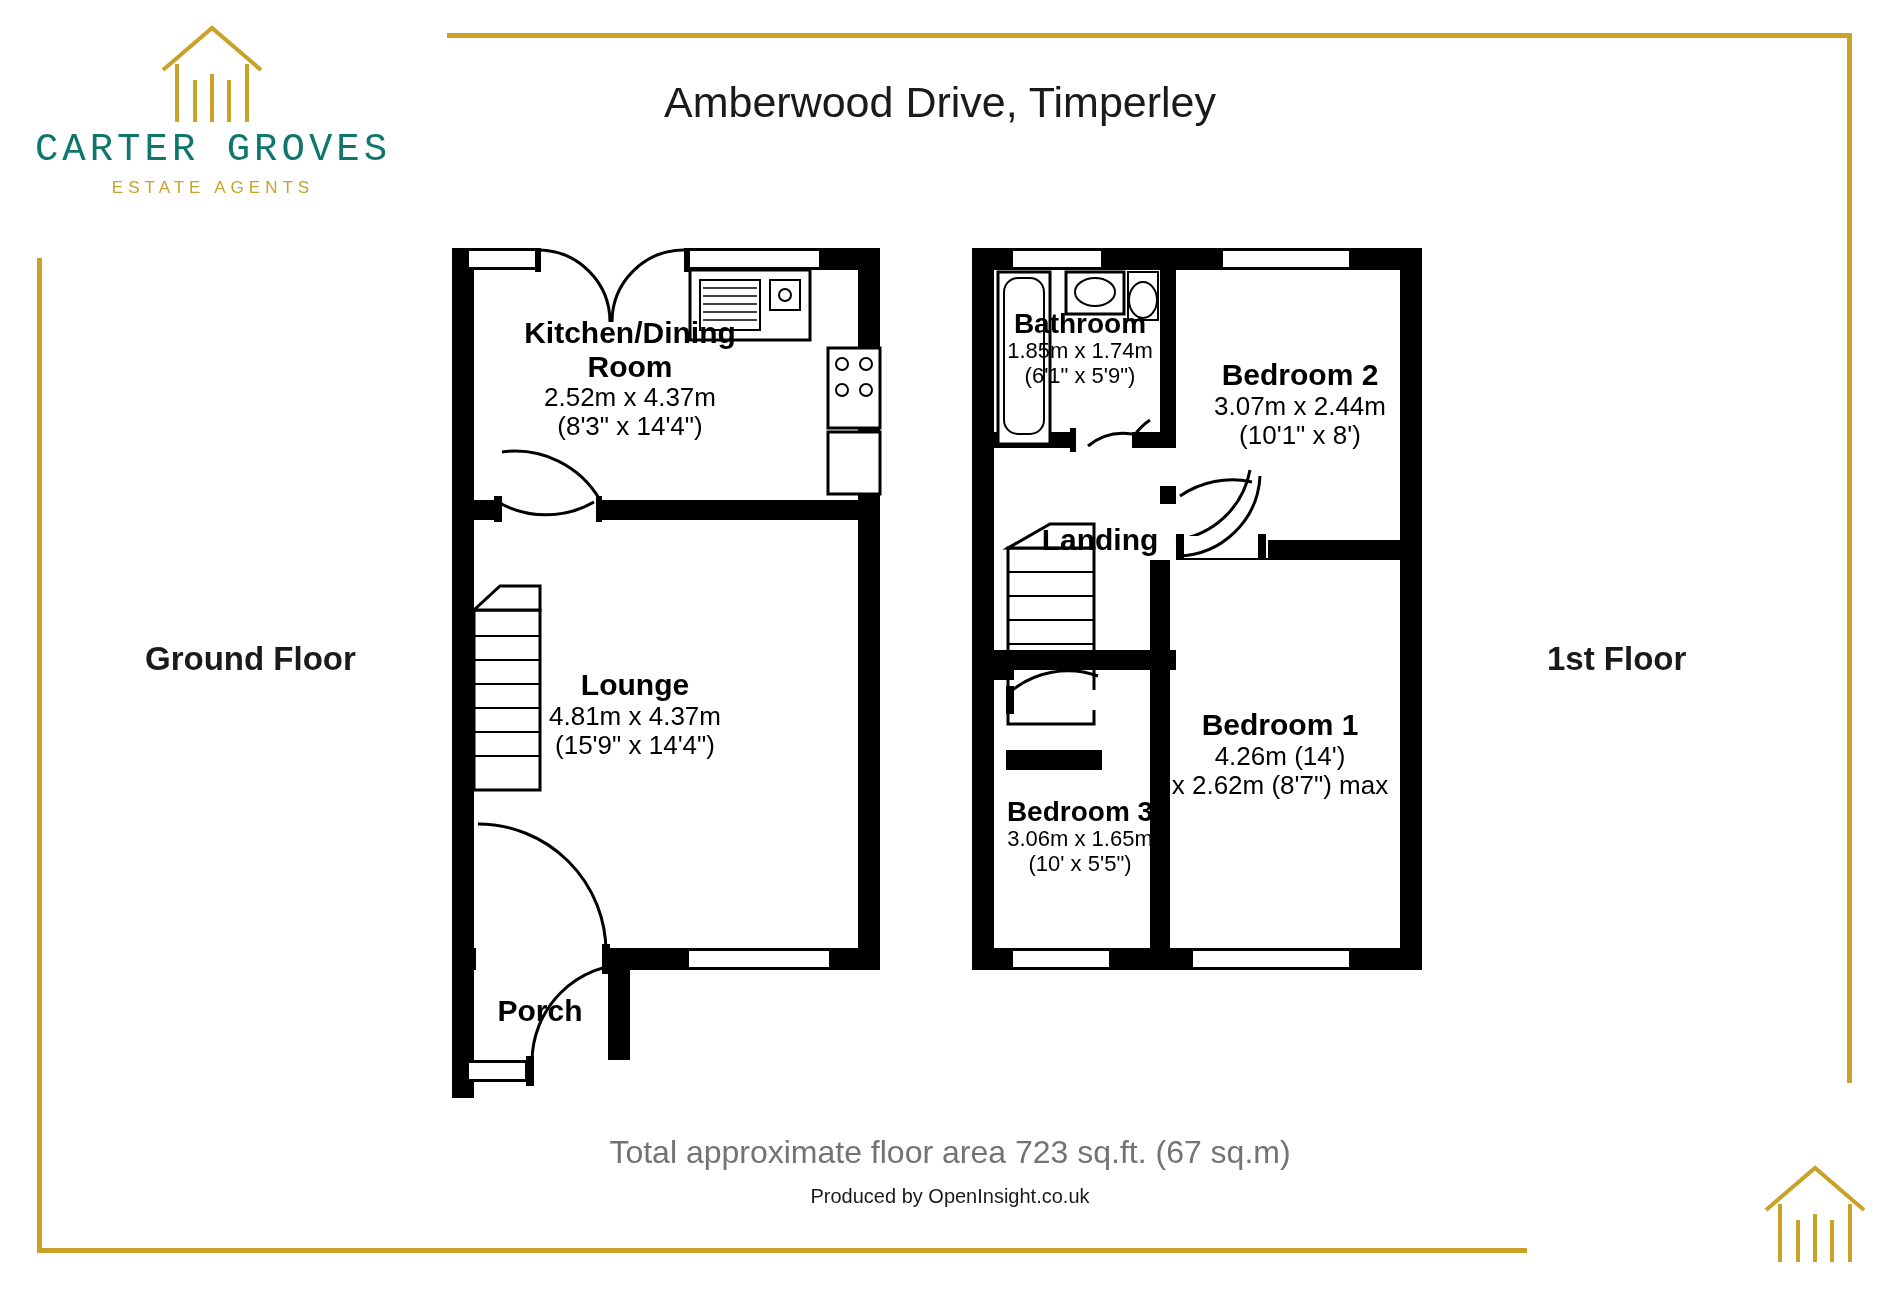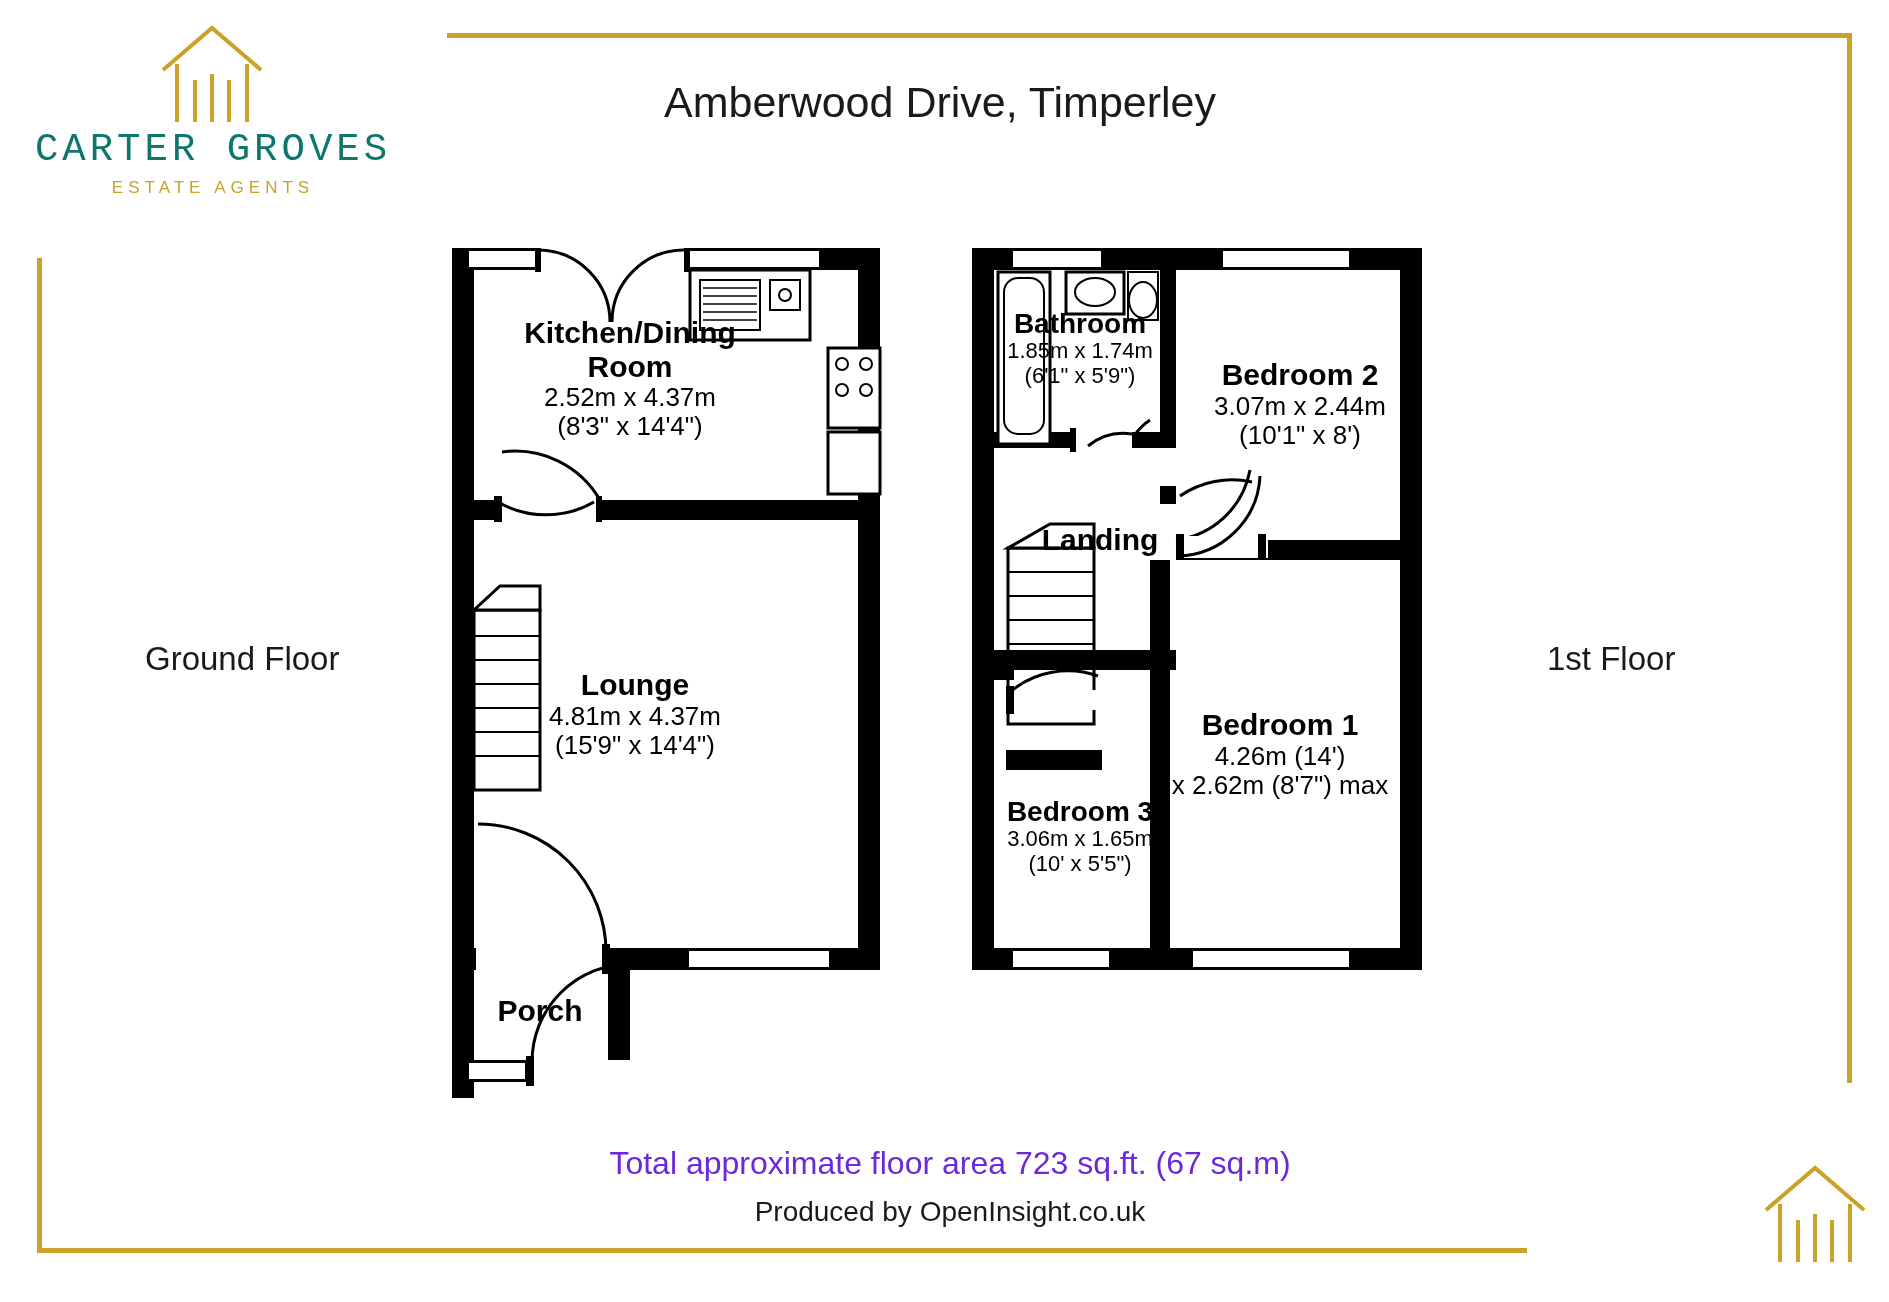--- a/index.html
+++ b/index.html
@@ -88,46 +88,46 @@
     text-align: center;
     font-size: 43px;
     color: #1a1a1a;
     white-space: nowrap;
   }
   .floor-label {
     position: absolute;
     font-size: 33px;
     color: #1a1a1a;
     white-space: nowrap;
+    font-weight: bold;
   }
   .floor-left { left: 145px; top: 640px; }
   .floor-right { left: 1547px; top: 640px; }
 
   
   .footer-area {
     position: absolute;
     left: 190px;
     top: 1134px;
     width: 1520px;
     text-align: center;
   }
   .footer-total {
     font-size: 32px;
-    color: #6d28d9;
+    color: #737373;
     margin-bottom: 14px;
     white-space: nowrap;
-    margin-top: 11px;
   }
   .footer-disclaimer {
     font-size: 20px;
     color: #1a1a1a;
     margin-bottom: 8px;
   }
   .footer-producer {
-    font-size: 28px;
+    font-size: 20px;
     color: #1a1a1a;
   }
 
   
   .plan {
     position: absolute;
     left: 0;
     top: 0;
     width: 1889px;
     height: 1302px;

